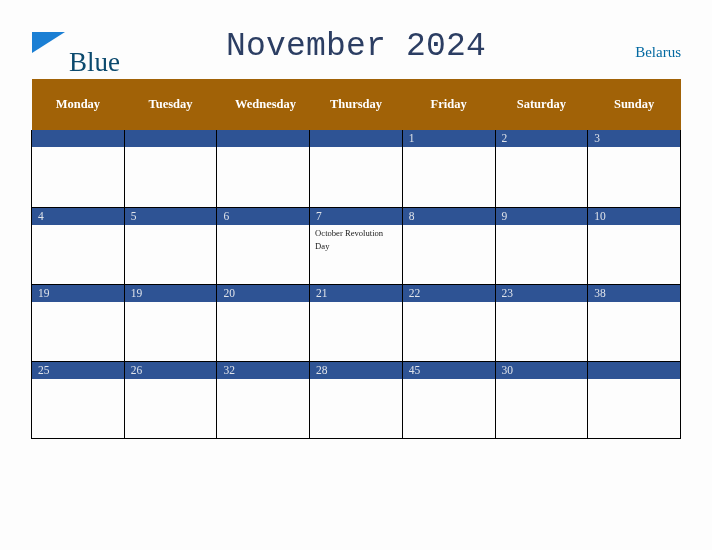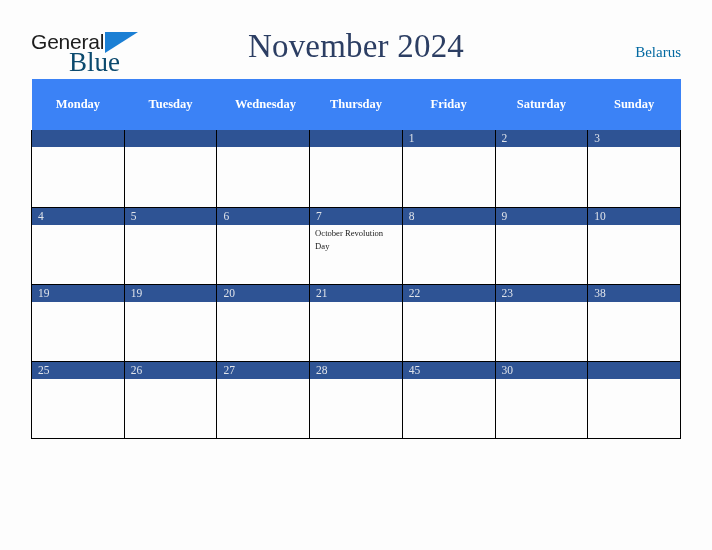--- a/index.html
+++ b/index.html
@@ -61,21 +61,21 @@
     line-height: 22px;
   }
   .title {
     position: absolute;
     left: 0;
     top: 28px;
     width: 712px;
     text-align: center;
     font-size: 33px;
     color: #2c3e63;
-    font-family: Liberation Serif, serif;
+    font-family: Liberation Mono, monospace;
     letter-spacing: 0.2px;
   }
   .region {
     position: absolute;
     right: 31px;
     top: 44px;
     font-size: 15px;
     color: #0369a1;
     font-family: "Liberation Serif", serif;
   }
@@ -83,21 +83,21 @@
   
   .cal {
     position: absolute;
     left: 31px;
     top: 79px;
     width: 650px;
     border-collapse: collapse;
     table-layout: fixed;
   }
   .cal th {
-    background: #3b82f6;
+    background: #a16207;
     color: #ffffff;
     font-size: 12.5px;
     font-weight: bold;
     font-family: "Liberation Serif", serif;
     height: 21px;
     text-align: center;
     padding: 18px;
     border: none;
   }
   .cal td {
@@ -131,21 +131,20 @@
 </style>
 </head>
 <body>
 
 <div class="page">
 
   <div class="header">
 
     <div class="logo">
       <div class="logo-row1">
-        <span class="logo-general">General</span>
         <span class="logo-tri">
           <svg width="33" height="21" viewBox="0 0 33 21" xmlns="http://www.w3.org/2000/svg">
             <polygon points="0,0 33,0 0,21" fill="#1b7fd4"></polygon>
           </svg>
         </span>
       </div>
       <div class="logo-row2">Blue</div>
     </div>
 
     <div class="title">November 2024</div>
@@ -238,21 +237,21 @@
           </td>
         </tr>
         <tr>
           <td>
             <span class="daynum">25</span>
           </td>
           <td>
             <span class="daynum">26</span>
           </td>
           <td>
-            <span class="daynum">27</span>
+            <span class="daynum">32</span>
           </td>
           <td>
             <span class="daynum">28</span>
           </td>
           <td>
             <span class="daynum">45</span>
           </td>
           <td>
             <span class="daynum">30</span>
           </td>

